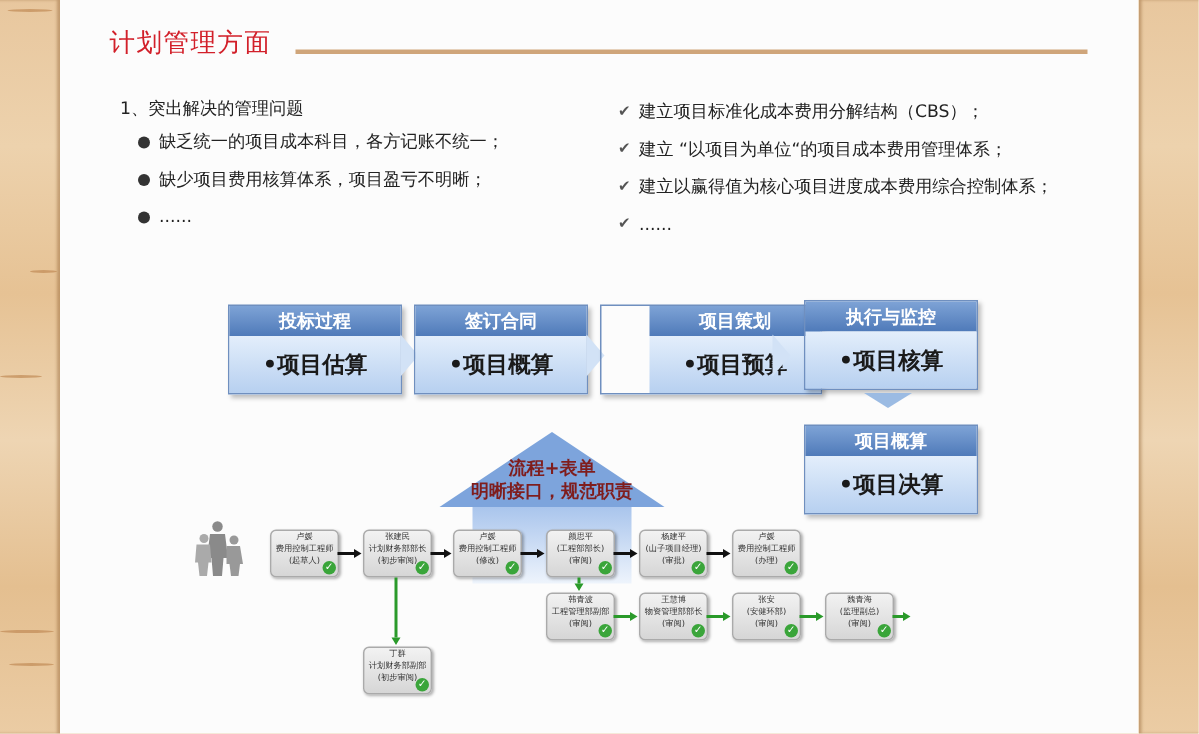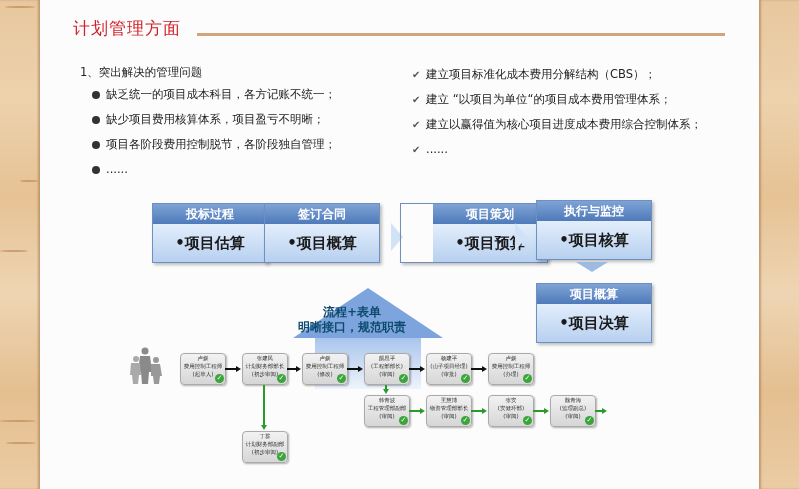--- a/index.html
+++ b/index.html
@@ -25,21 +25,21 @@
   .check{width:10px;margin-right:4px;color:#555;font-size:10px;flex:none;}
   .phase{position:absolute;width:114px;height:58px;border:1px solid #6f8fbf;box-shadow:2px 2px 3px rgba(0,0,0,.25);}
   .phase .ph-head{height:20px;line-height:20px;text-align:center;color:#fff;font-weight:bold;font-size:12px;
                    background:linear-gradient(180deg,#7ea3d6,#4f7ab9);}
   .phase .ph-body{height:38px;line-height:38px;text-align:center;font-weight:bold;font-size:15px;color:#1a1a1a;
                    background:linear-gradient(180deg,#e3eefb,#b7d0f0);}
   .arrowR{position:absolute;width:0;height:0;border-top:14px solid transparent;border-bottom:14px solid transparent;border-left:12px solid #d2e2f6;}
   .arrowD{position:absolute;width:0;height:0;border-left:16px solid transparent;border-right:16px solid transparent;border-top:10px solid #9bbbe3;}
   .house-roof{position:absolute;left:293px;top:288px;width:0;height:0;border-left:75px solid transparent;border-right:75px solid transparent;border-bottom:50px solid #7da4dc;}
   .house-body{position:absolute;left:315px;top:337px;width:106px;height:52px;background:linear-gradient(180deg,#a8c4ec,#eef4fc);}
-  .house-text{position:absolute;left:277px;top:305px;width:150px;text-align:center;color:#0c4a6e;font-weight:bold;font-size:12px;line-height:15px;}
+  .house-text{position:absolute;left:293px;top:305px;width:150px;text-align:center;color:#7f1d1d;font-weight:bold;font-size:12px;line-height:15px;}
   .node{position:absolute;width:44px;height:30px;background:linear-gradient(180deg,#f2f2f2,#d6d6d6);border:1px solid #aaa;border-radius:4px;
         box-shadow:1px 1px 2px rgba(0,0,0,.3);font-size:5.5px;line-height:8px;text-align:center;color:#333;overflow:hidden;}
   .node .ok{position:absolute;right:1px;bottom:1px;width:9px;height:9px;border-radius:50%;background:#3aa53a;color:#fff;font-size:7px;line-height:9px;text-align:center;}
   .hline{position:absolute;height:2px;}
   .vline{position:absolute;width:2px;}
   .k{background:#111;}
   .g{background:#2a9a2a;}
   .tipR{position:absolute;width:0;height:0;border-top:3px solid transparent;border-bottom:3px solid transparent;border-left:5px solid #111;}
   .tipRg{border-left-color:#2a9a2a;}
   .tipD{position:absolute;width:0;height:0;border-left:3px solid transparent;border-right:3px solid transparent;border-top:5px solid #2a9a2a;}
@@ -67,24 +67,20 @@
   <div class="item">
       <span class="dot"></span>
       <span>缺乏统一的项目成本科目，各方记账不统一；</span>
     </div>
   <div class="item">
       <span class="dot"></span>
       <span>缺少项目费用核算体系，项目盈亏不明晰；</span>
     </div>
   <div class="item">
       <span class="dot"></span>
-      <span>项目各阶段费用控制脱节，各阶段独自管理；</span>
-    </div>
-  <div class="item">
-      <span class="dot"></span>
       <span>......</span>
     </div>
 </div>
 
 <div class="col col2">
   <div class="item">
       <span class="check">✔</span>
       <span>建立项目标准化成本费用分解结构（CBS）；</span>
     </div>
   <div class="item">
@@ -100,21 +96,21 @@
       <span>......</span>
     </div>
 </div>
 
 <div class="phase" style="left:152px;top:203px;">
   <div class="ph-head">投标过程</div>
   <div class="ph-body">•项目估算</div>
 </div>
 <div class="arrowR" style="left:267px;top:223px;"></div>
 
-<div class="phase" style="left:264px;top:203px;">
+<div class="phase" style="left:276px;top:203px;">
   <div class="ph-head">签订合同</div>
   <div class="ph-body">•项目概算</div>
 </div>
 <div class="arrowR" style="left:391px;top:223px;"></div>
 
 <div class="phase" style="left:400px;top:203px;padding-left:32px;">
   <div class="ph-head">项目策划</div>
   <div class="ph-body">•项目预算</div>
 </div>
 <div class="arrowR" style="left:515px;top:223px;"></div>

